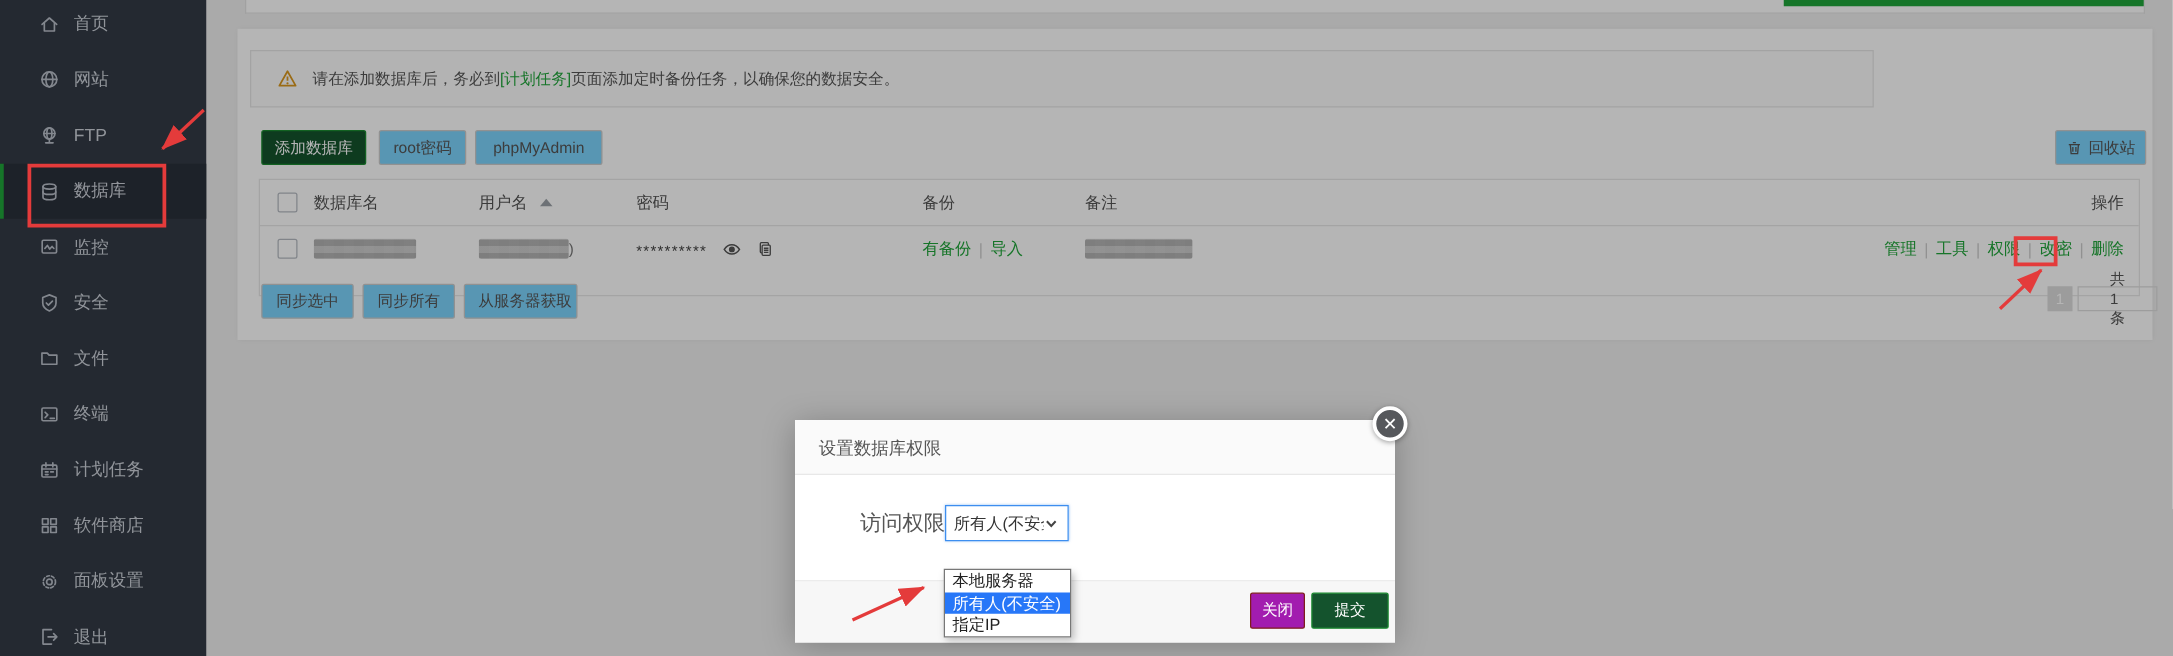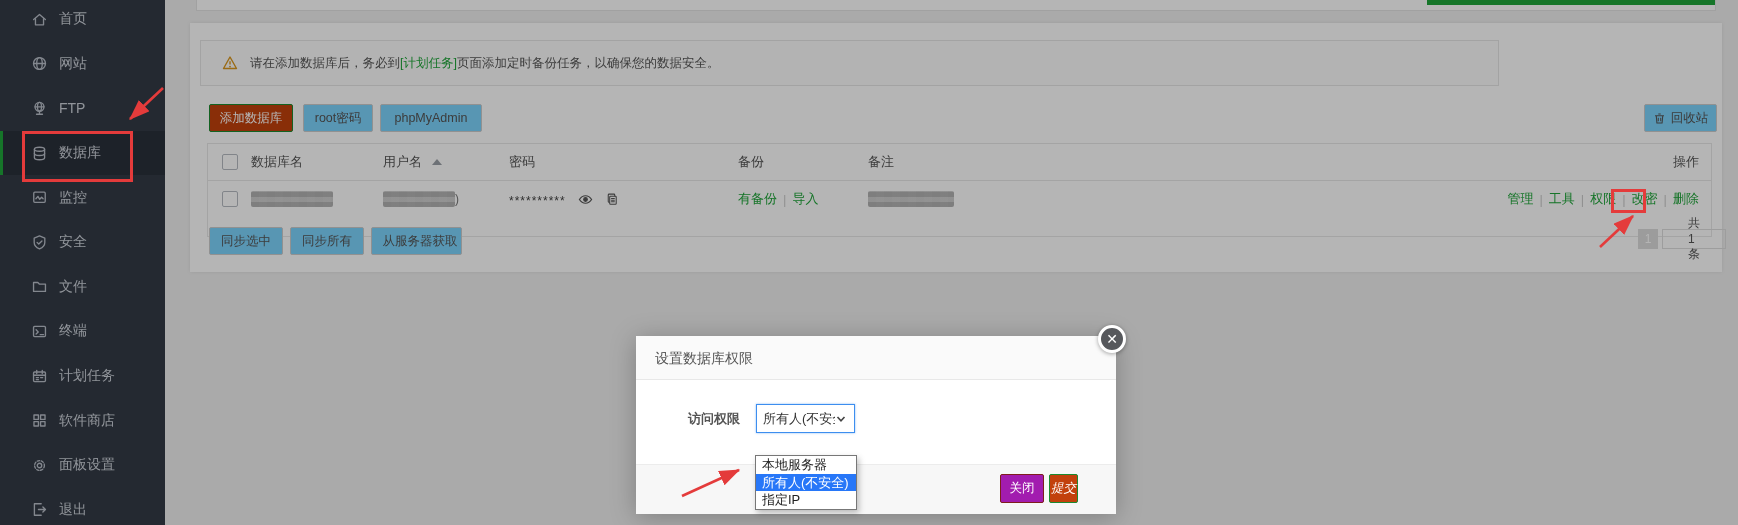--- a/index.html
+++ b/index.html
@@ -20,21 +20,21 @@
   
   .top-strip{position:absolute;left:196px;top:0;width:1520px;height:11px;background:#ffffff;z-index:1;border:1px solid #e3e3e3;border-top:none;box-sizing:border-box;}
   .top-green{position:absolute;left:1427px;top:0;width:288px;height:5px;background:#20a53a;z-index:2;}
   
   .panel{position:absolute;left:190px;top:23px;width:1532px;height:249px;background:#ffffff;z-index:1;box-shadow:0 0 4px rgba(0,0,0,.08);}
   .warnbox{position:absolute;left:10px;top:17px;width:1299px;height:46px;border:1px solid #e6e6e6;background:#fdfdfd;box-sizing:border-box;display:flex;align-items:center;}
   .warnbox .w-ic{margin-left:21px;margin-right:12px;display:flex;}
   .warnbox .w-text{font-size:12.5px;color:#555;}
   .warnbox .w-link{color:#20a53a;cursor:pointer;}
   .btn{display:inline-flex;align-items:center;justify-content:center;box-sizing:border-box;height:28px;font-size:12.5px;border-radius:2px;cursor:pointer;white-space:nowrap;}
-  .btn-green{background:#c2410c;color:#fff;border:1px solid #1b8a30;}
+  .btn-green{background:#14532d;color:#fff;border:1px solid #1b8a30;}
   .btn-plain{background:#7dd3fc;color:#555;border:1px solid #ccc;}
   .btn-gray{background:#a21caf;color:#fff;border:1px solid #7f1d1d;}
   
   .tb-add{position:absolute;left:19px;top:81px;width:84px;}
   .tb-root{position:absolute;left:113px;top:81px;width:70px;}
   .tb-pma{position:absolute;left:190px;top:81px;width:102px;}
   .tb-recycle{position:absolute;left:1454px;top:81px;width:73px;}
   .tb-recycle svg{margin-right:5px;}
   
   .dtable{position:absolute;left:17px;top:120px;width:1505px;height:94px;border:1px solid #e8e8e8;box-sizing:border-box;font-size:13px;color:#555;}
@@ -64,30 +64,30 @@
   .sync3{position:absolute;left:181px;top:204px;width:91px;padding-left:13px;}
   
   .page-num{position:absolute;left:1448px;top:206px;width:20px;height:20px;background:#dcdcdc;color:#fff;font-size:12px;display:flex;align-items:center;justify-content:center;cursor:pointer;}
   .page-total{position:absolute;left:1472px;top:206px;height:20px;padding:0 25px;border:1px solid #ddd;color:#555;font-size:12px;display:flex;align-items:center;box-sizing:border-box;}
   
   .dim{position:absolute;left:0;top:0;width:1738px;height:525px;background:rgba(0,0,0,.29);z-index:5;pointer-events:none;}
   
   .modal{position:absolute;left:636px;top:336px;width:480px;height:178px;background:#fff;z-index:10;box-shadow:0 3px 24px rgba(0,0,0,.25);}
   .m-head{position:absolute;left:0;top:0;right:0;height:44px;background:#fafafa;border-bottom:1px solid #e8e8e8;box-sizing:border-box;}
   .m-title{position:absolute;left:19px;top:0;line-height:44px;font-size:14px;color:#555;}
-  .m-label{position:absolute;left:52px;top:68px;height:29px;line-height:29px;font-size:13px;color:#555;font-weight:bold;}
+  .m-label{position:absolute;left:52px;top:68px;height:29px;line-height:29px;font-size:17px;color:#555;}
   .m-select{position:absolute;left:120px;top:68px;width:99px;height:29px;border:1px solid #3d8eef;box-shadow:0 0 2px rgba(61,142,239,.6);box-sizing:border-box;background:#fff;cursor:pointer;display:flex;align-items:center;}
   .m-select .sel-text{font-size:13px;color:#333;padding-left:6px;white-space:nowrap;overflow:hidden;width:72px;}
   .m-select .sel-arrow{display:flex;}
   .m-droplist{position:absolute;left:119px;top:99px;width:100px;border:1px solid #777;background:#fff;box-shadow:2px 3px 6px rgba(0,0,0,.25);z-index:12;margin-top:20px;}
   .m-opt{height:17.6px;line-height:17.6px;font-size:13px;color:#222;padding-left:6px;cursor:pointer;white-space:nowrap;overflow:hidden;}
   .m-opt.hl{background:#2777f8;color:#fff;}
   .m-foot{position:absolute;left:0;bottom:0;right:0;height:49px;background:#f7f7f7;border-top:1px solid #ececec;}
   .m-close-btn{position:absolute;left:364px;top:138px;width:44px;height:29px;}
-  .m-submit-btn{position:absolute;left:413px;top:138px;width:29px;height:29px;font-style:italic;}
+  .m-submit-btn{position:absolute;left:413px;top:138px;width:62px;height:29px;}
   .m-x{position:absolute;left:1098px;top:325px;width:28px;height:28px;border-radius:50%;background:#56585c;border:3px solid #fff;box-sizing:border-box;z-index:11;color:#fff;font-size:14px;font-weight:bold;display:flex;align-items:center;justify-content:center;cursor:pointer;box-shadow:0 1px 4px rgba(0,0,0,.35);}
   
   .anno{z-index:20;}
   .redbox-sidebar{position:absolute;left:22px;top:131px;width:111px;height:51px;border:3px solid #e43b3b;box-sizing:border-box;z-index:20;pointer-events:none;}
   .redbox-perm{position:absolute;left:1611px;top:189px;width:35px;height:24px;border:3px solid #e43b3b;box-sizing:border-box;z-index:20;pointer-events:none;}
   .arrows{position:absolute;left:0;top:0;width:1738px;height:525px;z-index:21;pointer-events:none;}
 </style>
 </head>
 <body>
 

